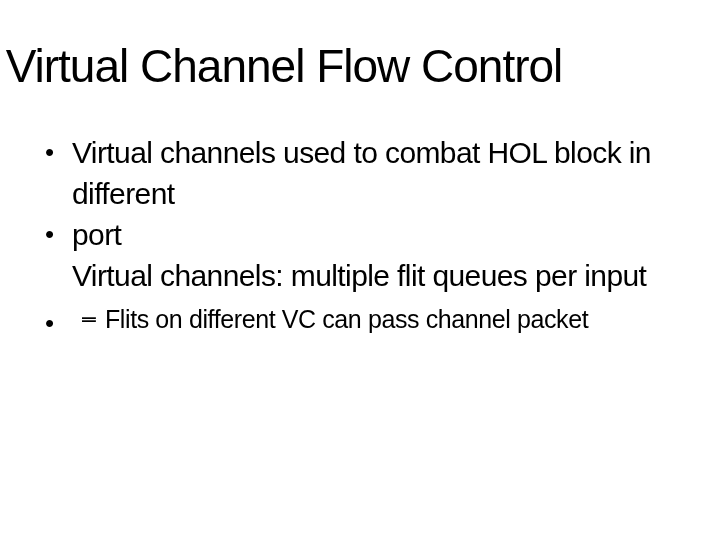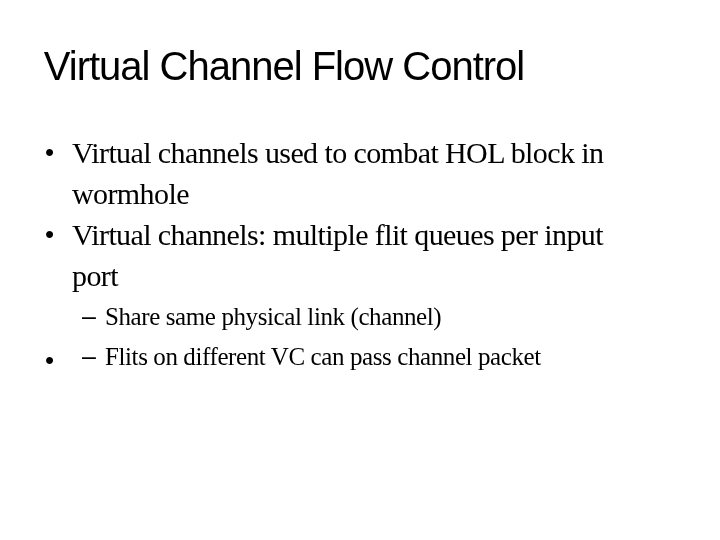--- a/index.html
+++ b/index.html
@@ -17,21 +17,21 @@
     background: #ffffff;
     color: #000000;
     font-family: "Liberation Sans", sans-serif;
   }
   .slide-title {
     position: absolute;
     top: 42px;
     left: 0;
     width: 568px;
     text-align: center;
-    font-size: 40px;
+    font-size: 46px;
     line-height: 48px;
     letter-spacing: -1px;
     white-space: nowrap;
     color: #000000;
   }
   .slide-body {
     position: absolute;
     top: 132px;
     left: 0;
     width: 720px;
@@ -64,42 +64,40 @@
   .para.level-2 .marker {
     left: 82px;
     font-size: 25px;
     line-height: 33px;
   }
   .slide-body .para:nth-child(3) { margin-top: 4px; }
   .slide-body .para:nth-child(4) { margin-top: 7px; }
   .slide-body .para:nth-child(5) { margin-top: 2px; }
   .text-line {
     white-space: nowrap;
-    font-family: Liberation Serif, serif;
   }
 </style>
 </head>
 <body>
 
 <div class="slide">
   <div class="slide-title">Virtual Channel Flow Control</div>
   <div class="slide-body" id="bullet-container">
       <div class="para level-1">
     <span class="marker">•</span>
   <div class="text-line">Virtual channels used to combat HOL block in</div>
-        <div class="text-line">wormhole</div>
+        <div class="text-line">different</div>
       </div>
       <div class="para level-1">
     <span class="marker">•</span>
-  <div class="text-line">Virtual channels: multiple flit queues per input</div>
-        <div class="text-line">port</div>
+  <div class="text-line">port</div>
+        <div class="text-line">Virtual channels: multiple flit queues per input</div>
       </div>
       <div class="para level-2">
     <span class="marker">–</span>
-  <div class="text-line">Share same physical link (channel)</div>
       </div>
       <div class="para level-1">
     <span class="marker">•</span>
       </div>
       <div class="para level-2">
     <span class="marker">–</span>
   <div class="text-line">Flits on different VC can pass channel packet</div>
       </div>
     </div>
 </div>

